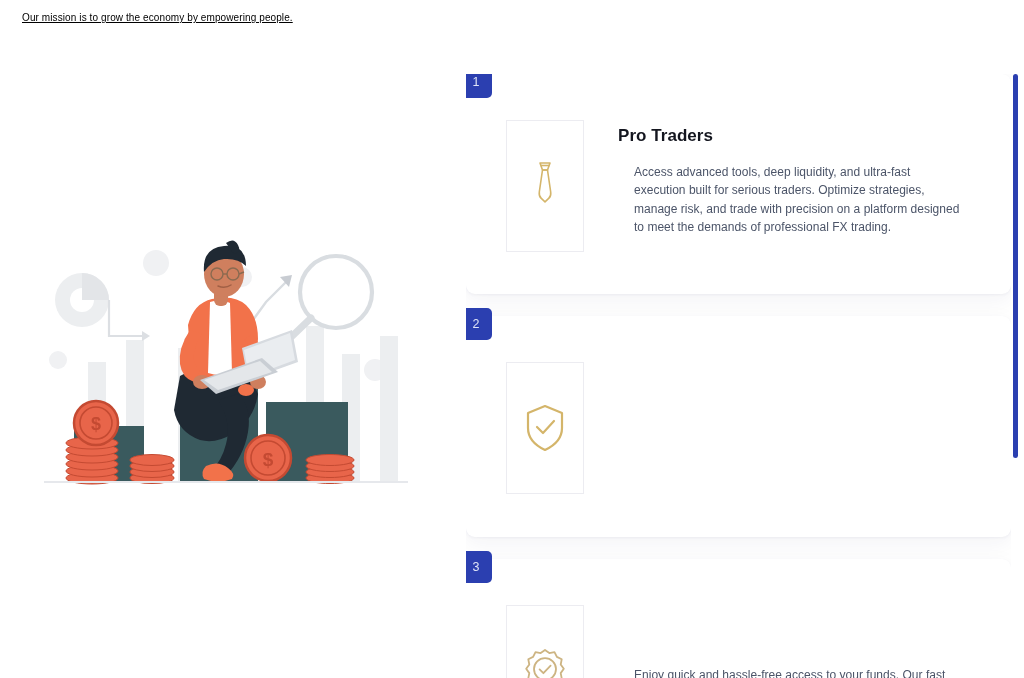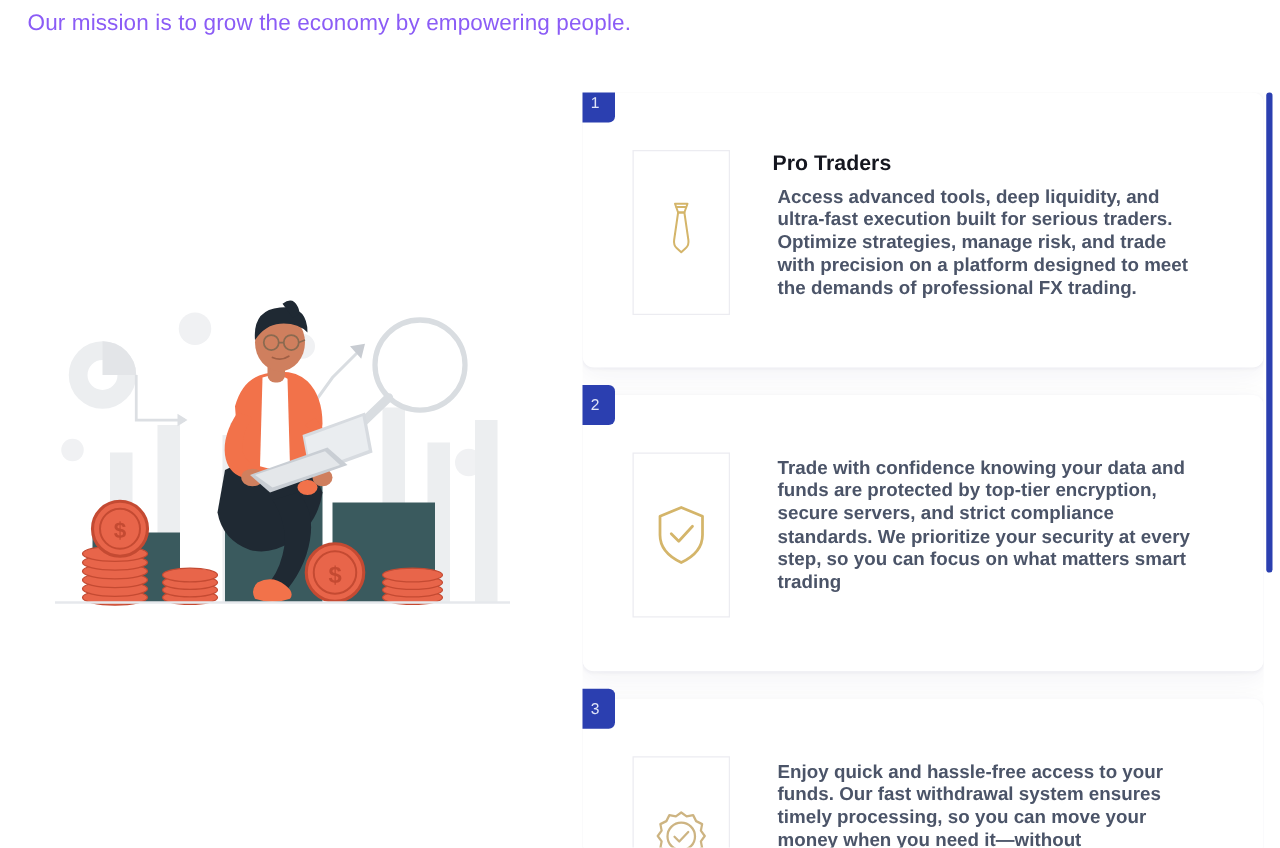--- a/index.html
+++ b/index.html
@@ -14,25 +14,26 @@
     overflow: hidden;
     font-family: "Liberation Sans", sans-serif;
     -webkit-font-smoothing: antialiased;
   }
 
   
   .mission {
     position: absolute;
     left: 22px;
     top: 9px;
-    font-size: 18px;
+    font-size: 10px;
     line-height: 18px;
-    color: #8b5cf6;
+    color: #000000;
     letter-spacing: 0.1px;
     white-space: nowrap;
+    text-decoration: underline;
   }
 
   
   .illo-wrap {
     position: absolute;
     left: 30px;
     top: 230px;
     width: 392px;
     height: 260px;
   }
@@ -56,21 +57,21 @@
     position: relative;
     background: #ffffff;
     border-radius: 9px;
     box-shadow: 0 1px 3px rgba(32, 40, 90, 0.055),
                 0 6px 22px rgba(32, 40, 90, 0.055);
     margin-bottom: 22px;
     padding: 0;
   }
   .card-inner {
     display: flex;
-    align-items: flex-start;
+    align-items: flex-end;
     padding: 34px 34px 34px 40px;
   }
   .card.c1 { height: 220px; }
   .card.c2 { height: 221px; }
   .card.c3 { height: 210px; }
 
   .badge {
     position: absolute;
     left: -6px;
     top: -8px;
@@ -103,27 +104,26 @@
   .card-text { flex: 1 1 auto; padding-top: 12px; }
   .card-title {
     font-size: 17px;
     line-height: 22px;
     font-weight: 700;
     color: #14161f;
     margin: 0 0 7px 0;
     letter-spacing: 0.05px;
   }
   .card-desc {
-    font-size: 15px;
+    font-size: 12px;
     line-height: 18.2px;
     color: #4b5468;
-    margin: 4px;
+    margin: 16px;
     max-width: 345px;
     letter-spacing: 0.02px;
-    font-weight: bold;
   }
 
   
   .scroll-track {
     position: absolute;
     right: 6px;
     top: 60px;
     width: 5px;
     height: 618px;
     background: transparent;
@@ -299,21 +299,20 @@
         <span>
           <svg width="44" height="50" viewBox="0 0 44 50">
             <g fill="none" stroke="#d4b56a" stroke-width="2.2" stroke-linejoin="round" stroke-linecap="round">
               <path d="M22 3 L39 10 v15 q0 14 -17 22 Q5 39 5 25 V10 Z"></path>
               <path d="M14 24 l6 6 l11 -12"></path>
             </g>
           </svg>
         </span>
       </div>
       <div class="card-text">
-        <p class="card-desc">Trade with confidence knowing your data and funds are protected by top-tier encryption, secure servers, and strict compliance standards. We prioritize your security at every step, so you can focus on what matters smart trading</p>
       </div>
     </div>
   </div>
 
   <div class="card c3">
     <div class="badge">3</div>
     <div class="card-inner">
       <div class="icon-box">
         <span>
           <svg width="48" height="48" viewBox="0 0 48 48">

